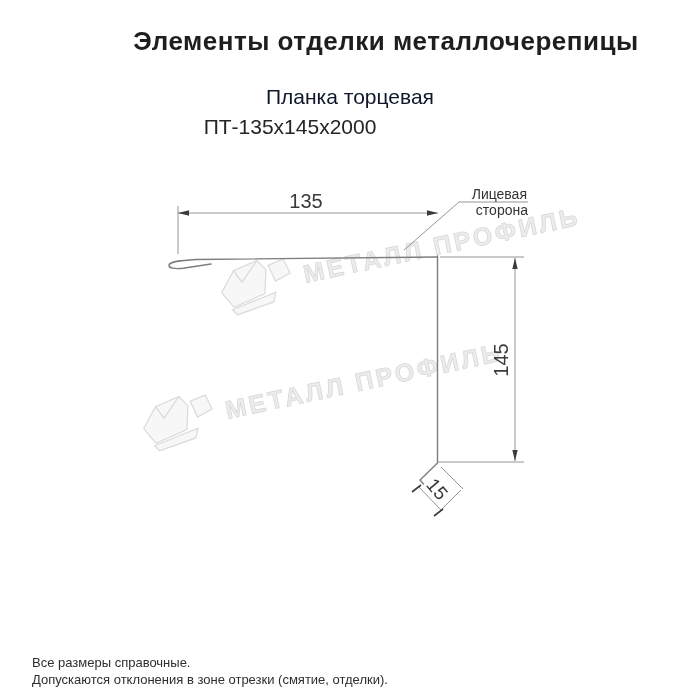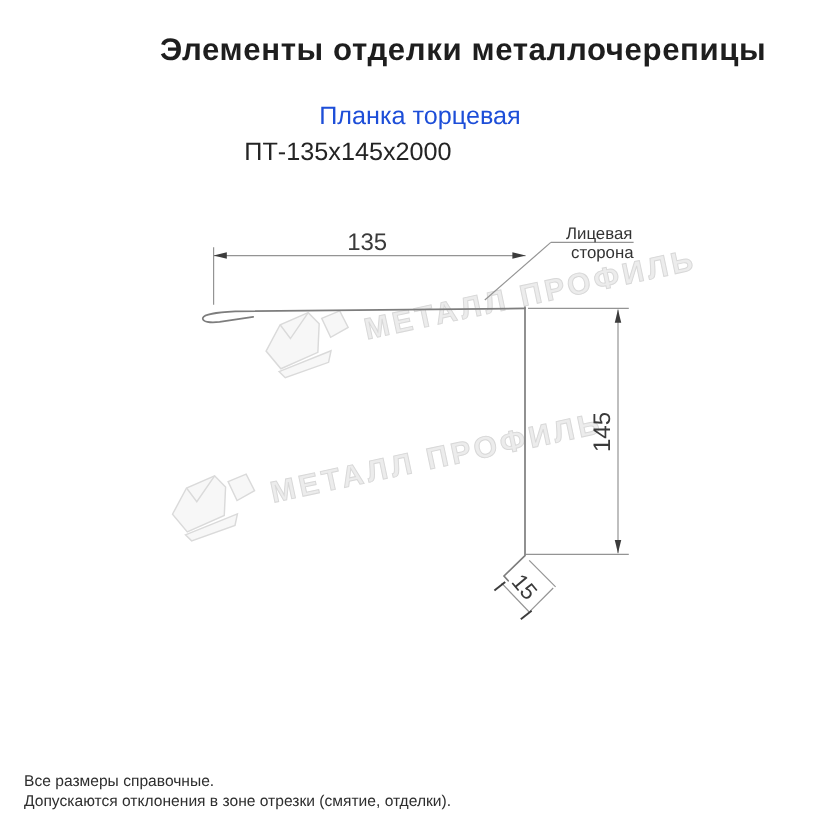--- a/index.html
+++ b/index.html
@@ -6,29 +6,29 @@
   body{
     width:700px;height:700px;position:relative;background:#ffffff;
     font-family:"Liberation Sans", sans-serif;overflow:hidden;
   }
   .page-title{
     position:absolute;top:26px;left:0;width:700px;text-align:center;
     font-size:26px;font-weight:700;color:#1e1e1e;letter-spacing:0.5px;padding-left:36px;
   }
   .product-name{
     position:absolute;top:85px;left:0;width:700px;text-align:center;
-    font-size:21px;font-weight:400;color:#1d4ed8;
+    font-size:21px;font-weight:400;color:#0f172a;
   }
   .product-code{
     position:absolute;top:115px;left:0;width:580px;text-align:center;
     font-size:21px;font-weight:400;color:#242424;
   }
   .drawing-svg{position:absolute;top:0;left:0;}
   .footer-note{
-    position:absolute;left:20px;margin:0;
+    position:absolute;left:20px;margin:12px;
     font-size:13px;color:#2e2e2e;
   }
   .footer-note.n1{top:643px;}
   .footer-note.n2{top:660px;}
 
   
   .dim-line{stroke:#949494;stroke-width:1;fill:none;}
   .profile-line{stroke:#7d7d7d;stroke-width:1.4;fill:none;stroke-linecap:round;}
   .arrowhead{fill:#3c3c3c;stroke:none;}
   .tick{stroke:#3c3c3c;stroke-width:1.6;fill:none;}

